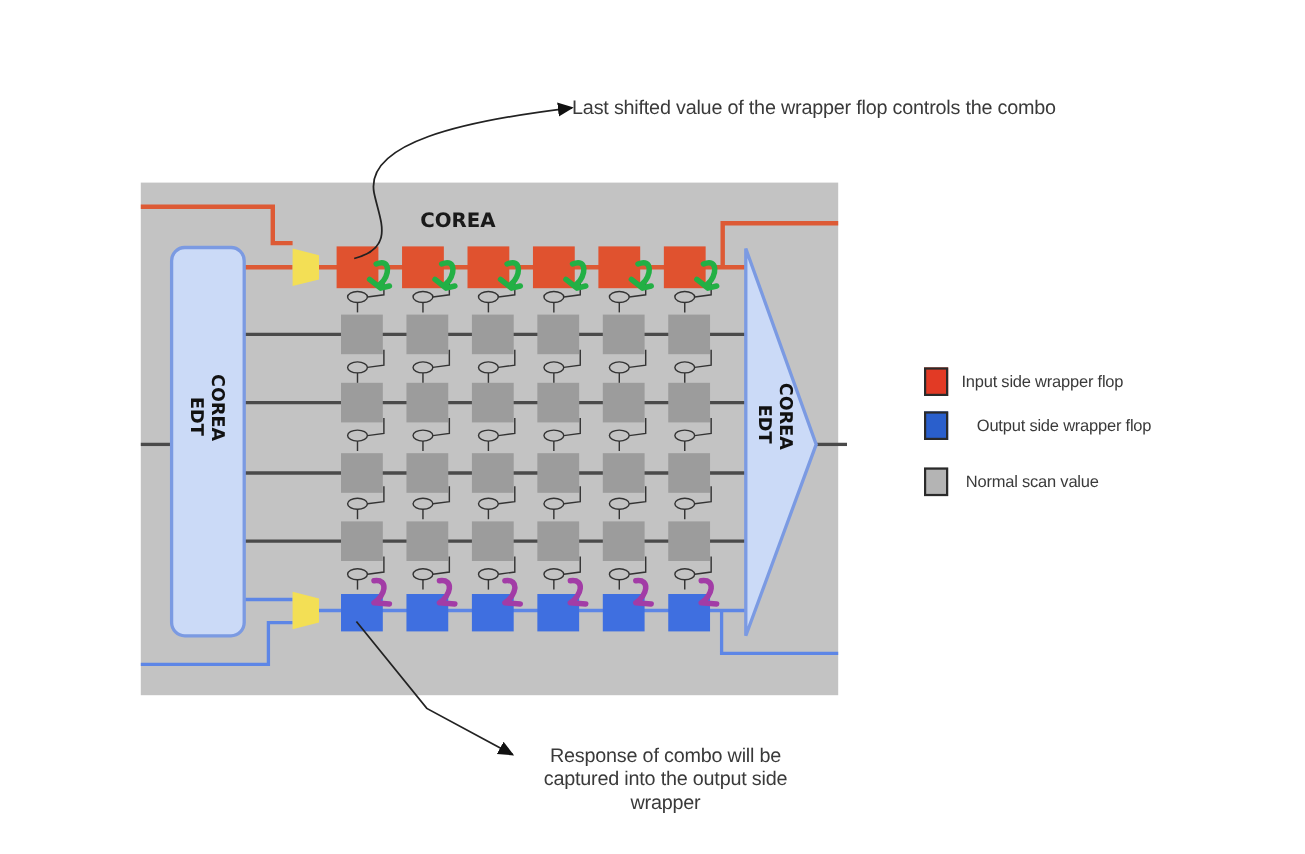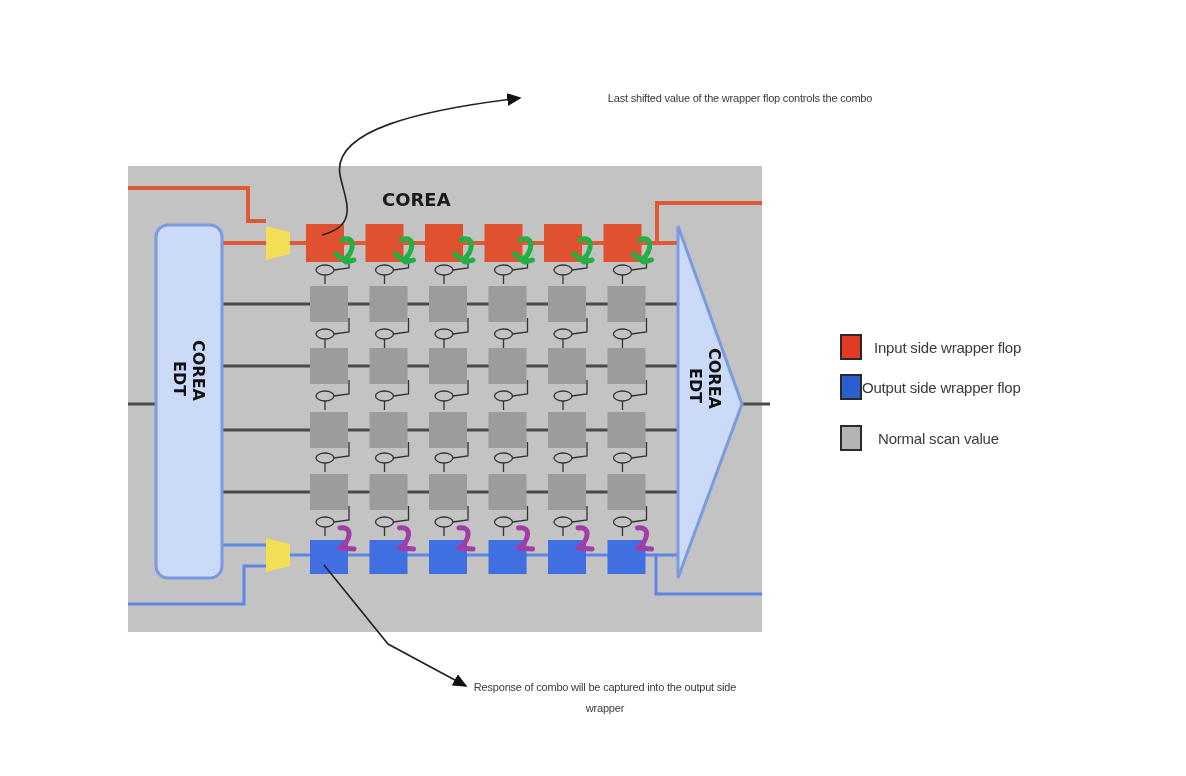--- a/index.html
+++ b/index.html
@@ -1,19 +1,19 @@
 <!DOCTYPE html>
 <html><head>
   <meta charset="utf-8">
   <style>
     html, body { margin: 0; padding: 0; background: #ffffff; }
     body { width: 1186px; height: 776px; position: relative; overflow: hidden;
            font-family: "Liberation Sans", sans-serif; }
     #diagram { position: absolute; left: 0; top: 0; }
-    .note { position: absolute; font-family: "Liberation Sans", sans-serif; font-size: 11px;
+    .note { position: absolute; font-family: "Liberation Sans", sans-serif; font-size: 18px;
             color: #3a3a3a; text-align: center; line-height: 21px; letter-spacing: -0.2px; }
     #note-top { left: 520px; top: 88px; width: 440px; }
     #note-bottom { left: 470px; top: 677px; width: 270px; }
     .legend { position: absolute; left: 840px; top: 334px; }
     .legend-item { position: absolute; left: 0; display: flex; align-items: center; white-space: nowrap; }
     .swatch { width: 22px; height: 26px; border: 2px solid #2a2a2a; box-sizing: border-box; }
     .legend-label { font-size: 15px; color: #3a3a3a; margin-left: 12px; letter-spacing: -0.2px; }
     .vlabel { font-family: "DejaVu Sans", sans-serif; font-weight: bold; font-size: 16px; fill: #111; }
     .core-title { font-family: "DejaVu Sans", sans-serif; font-weight: bold; font-size: 18px; fill: #1a1a1a; }
   </style>
@@ -270,19 +270,19 @@
 <div class="note" id="note-top">Last shifted value of the wrapper flop controls the combo</div>
 <div class="note" id="note-bottom">Response of combo will be captured into the output side wrapper</div>
 
 <div class="legend">
   <div class="legend-item" style="top:0px">
     <div class="swatch" style="background:#e23a25"></div>
     <span class="legend-label">Input side wrapper flop</span>
   </div>
   <div class="legend-item" style="top:40px">
     <div class="swatch" style="background:#2a5fcc"></div>
-    <span class="legend-label" style="margin-left:0">Output side wrapper flop</span>
+    <span class="legend-label" style="margin-left:26px">Output side wrapper flop</span>
   </div>
   <div class="legend-item" style="top:91px">
     <div class="swatch" style="background:#b4b4b4"></div>
     <span class="legend-label" style="margin-left:16px">Normal scan value</span>
   </div>
 </div>
 
 </body></html>

